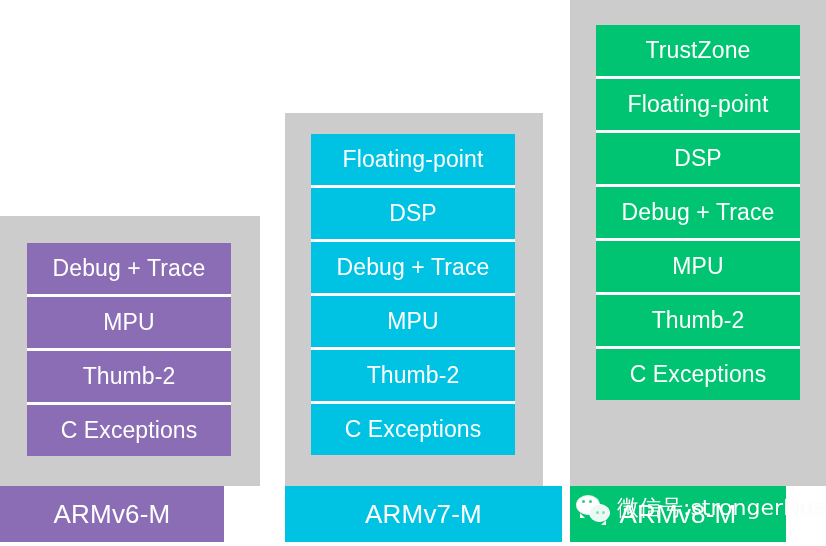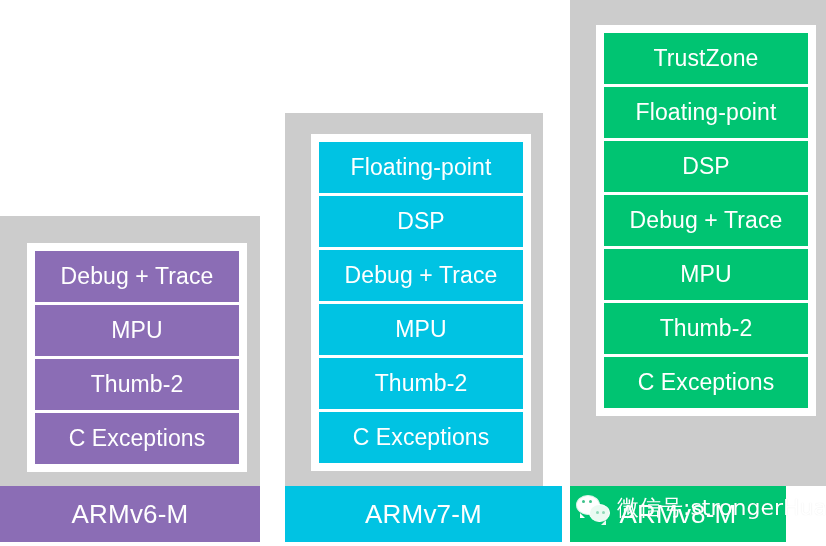--- a/index.html
+++ b/index.html
@@ -34,21 +34,21 @@
     top: 0;
     background: #cccccc;
   }
 
   .stack {
     position: absolute;
     display: flex;
     flex-direction: column;
     background: #ffffff;   
     gap: 3px;
-    padding: 8px;
+    padding: 0;
   }
 
   .block {
     height: 51px;
     display: flex;
     align-items: center;
     justify-content: center;
     color: #ffffff;
     font-size: 23px;
     line-height: 1;
@@ -65,21 +65,21 @@
     color: #ffffff;
     font-size: 26px;
     letter-spacing: 0.2px;
     white-space: nowrap;
   }
 
   
   #col-v6 { left: 0px; top: 216px; width: 260px; height: 330px; }
   #col-v6 .col-backdrop { width: 260px; height: 270px; }
   #col-v6 .stack { left: 27px; top: 27px; width: 204px; }
-  #col-v6 .footer-bar { top: 270px; width: 260px; height: 56px; }
+  #col-v6 .footer-bar { top: 270px; width: 224px; height: 56px; }
 
   
   #col-v7 { left: 285px; top: 113px; width: 258px; height: 433px; }
   #col-v7 .col-backdrop { width: 258px; height: 373px; }
   #col-v7 .stack { left: 26px; top: 21px; width: 204px; }
   #col-v7 .footer-bar { top: 373px; width: 277px; height: 56px; }
 
   
   #col-v8 { left: 570px; top: 0px; width: 256px; height: 546px; }
   #col-v8 .col-backdrop { width: 256px; height: 486px; }

